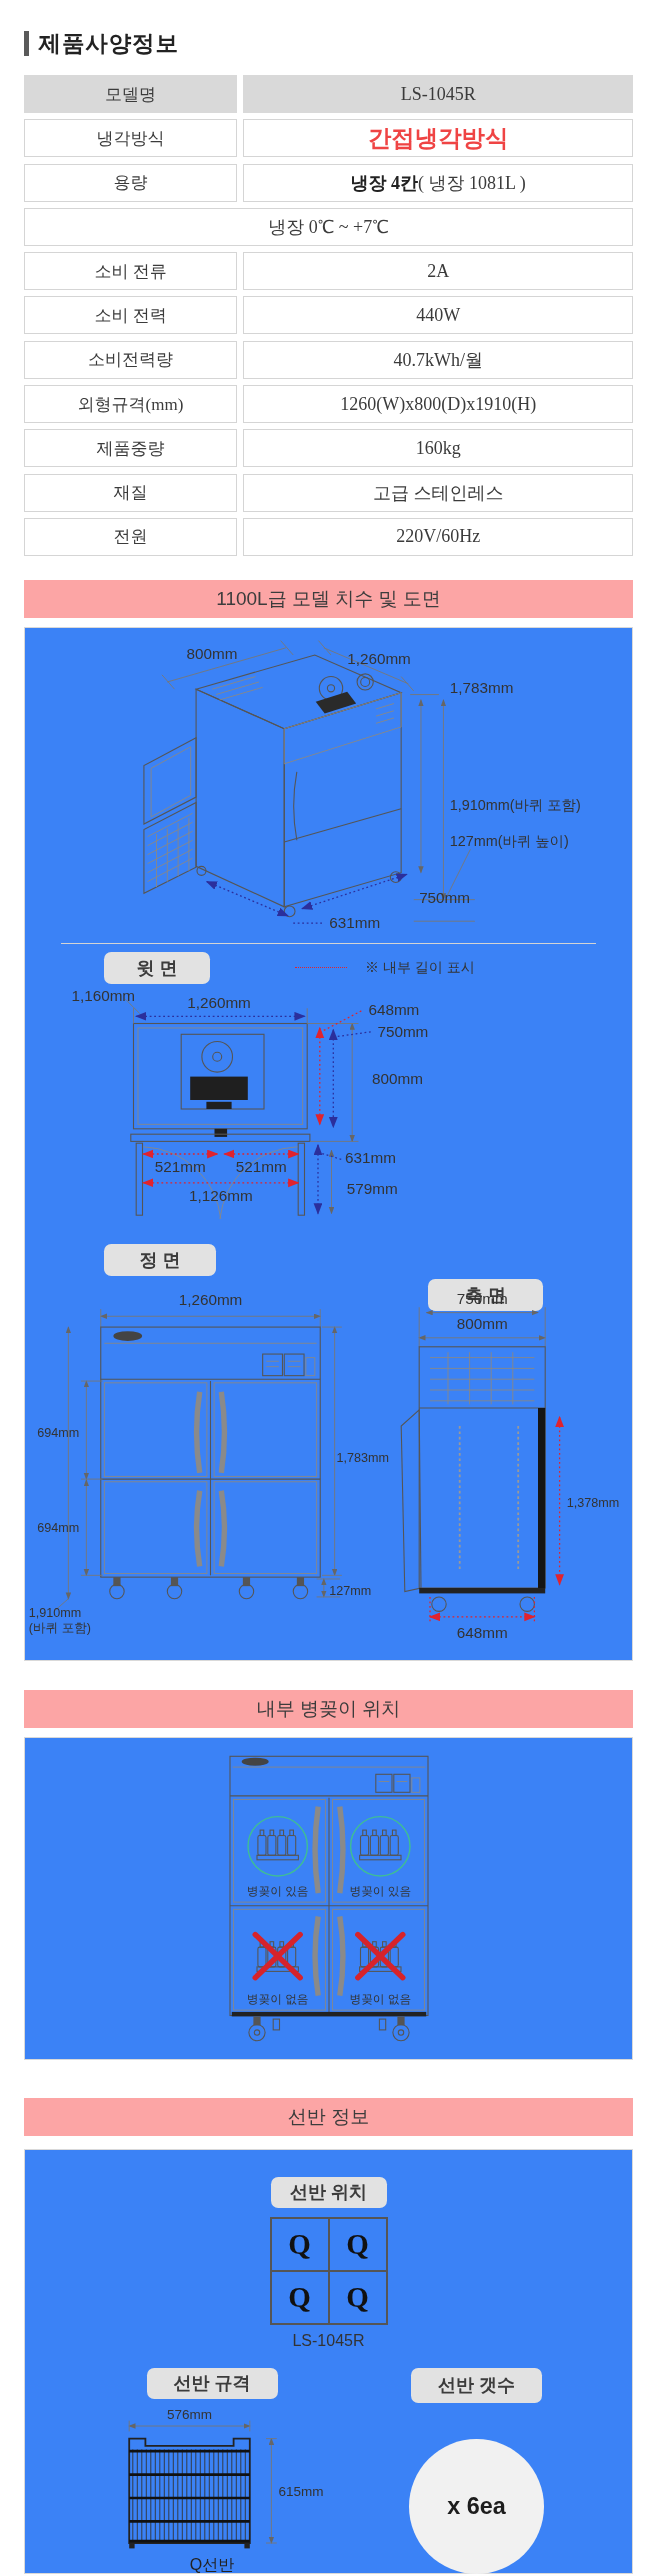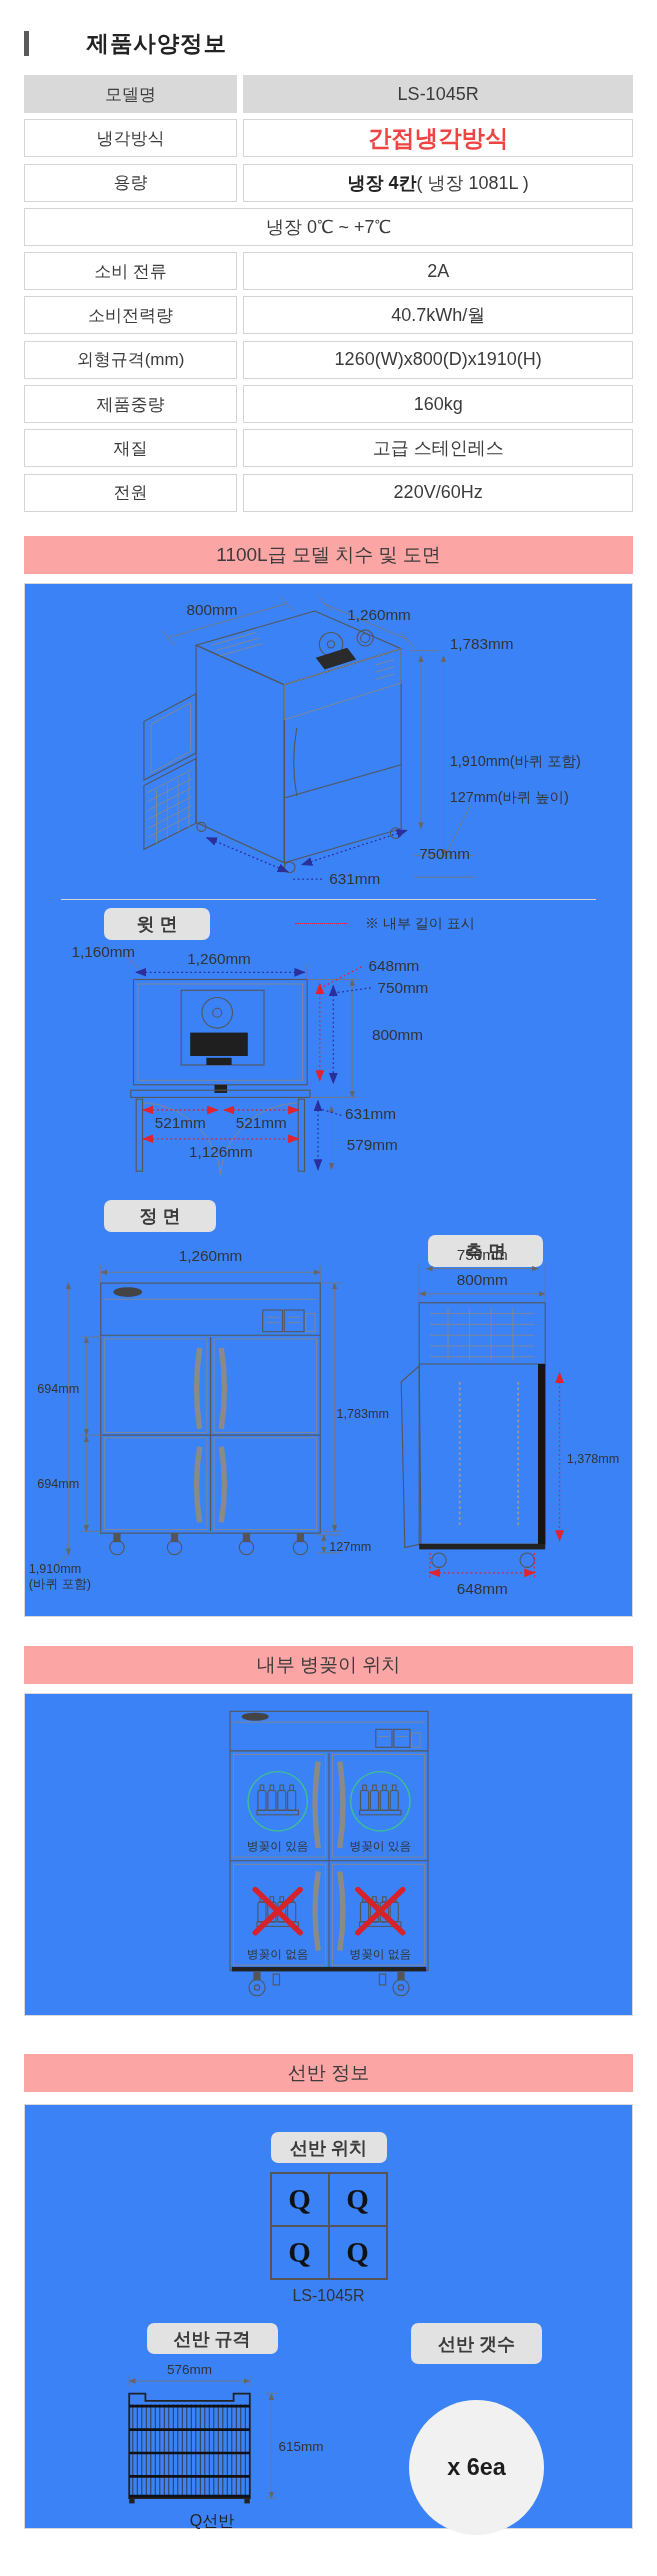--- a/index.html
+++ b/index.html
@@ -1,23 +1,23 @@
 <!DOCTYPE html>
 <html style="font-size:14.4px"><head>
 <meta charset="utf-8">
 <style>
   html,body{margin:0;padding:0;background:#fff;width:657px;font-family:"Liberation Sans",sans-serif;color:#3b3b3b;}
   body{height:2576px;overflow:hidden;position:relative;}
   .page{width:657px;}
   
-  .title-row{margin:27px 0 0 24px;display:flex;align-items:center;height:32px;gap:48px;}
+  .title-row{margin:27px 0 0 24px;display:flex;align-items:center;height:32px;}
   .title-bar{width:4.5px;height:25px;background:#5a5a5a;margin-right:10px;}
   .title-text{font-size:22.5px;font-weight:bold;color:#222;letter-spacing:0.9px;}
   
-  .spec{margin:16px 24px 0 24px;}
+  .spec{margin:16px 24px 0 24px;font-family:Liberation Serif, serif;}
   .spec-row{display:flex;gap:6.3px;margin-bottom:6.3px;}
   .spec-cell{display:flex;align-items:center;justify-content:center;height:36px;font-size:17px;}
   .c-label{width:211px;flex:none;}
   .c-value{flex:1;font-size:18px;}
   .row-plain .spec-cell{background:#fff;border:0.9px solid #d5d5d5;}
   .row-header .spec-cell{background:#d9d9d9;border:0.9px solid #d9d9d9;}
   .v-accent{color:#ef4444;font-weight:bold;font-size:23.4px;}
   .v-bold{font-weight:bold;color:#222;}
   
   .bar-header{margin:0 24px;height:38px;background:#fca5a5;display:flex;align-items:center;justify-content:center;font-size:19px;color:#3c3c3c;font-weight:500;}
@@ -94,20 +94,24 @@
           <span class="v-bold">냉장 4칸</span>
           <span> ( 냉장 1081L )</span>
         </div>
     </div>
     <div class="spec-row row-plain">
       <div class="spec-cell c-value">냉장 0℃ ~ +7℃</div>
     </div>
     <div class="spec-row row-plain">
       <div class="spec-cell c-label">소비 전류</div>
       <div class="spec-cell c-value">2A</div>
+    </div>
+    <div class="spec-row row-plain">
+      <div class="spec-cell c-label">소비 전력</div>
+      <div class="spec-cell c-value">440W</div>
     </div>
     <div class="spec-row row-plain">
       <div class="spec-cell c-label">소비전력량</div>
       <div class="spec-cell c-value">40.7kWh/월</div>
     </div>
     <div class="spec-row row-plain">
       <div class="spec-cell c-label">외형규격(mm)</div>
       <div class="spec-cell c-value">1260(W)x800(D)x1910(H)</div>
     </div>
     <div class="spec-row row-plain">
@@ -528,21 +532,21 @@
               <line class="dim" x1="196" y1="34" x2="196" y2="150" marker-start="url(#ak)" marker-end="url(#ak)"></line>
               <line class="dim" x1="190" y1="34" x2="202" y2="34"></line>
                 <line class="dim" x1="190" y1="150" x2="202" y2="150"></line>
               <text class="t15" x="204" y="98" text-anchor="start">615mm</text>
             </svg>
           </div>
           <div class="shelf-caption">Q선반</div>
         </div>
 
         <div class="shelf-col col-right">
-          <div class="pill-inline" style="width:131px;height:41px;text-align:center;">선반 갯수</div>
+          <div class="pill-inline" style="width:131px;height:35px;text-align:center;">선반 갯수</div>
           <div class="count-circle">x 6ea</div>
         </div>
       </div>
     </div>
   </div>
 
 </div>
 
 
 </body></html>

